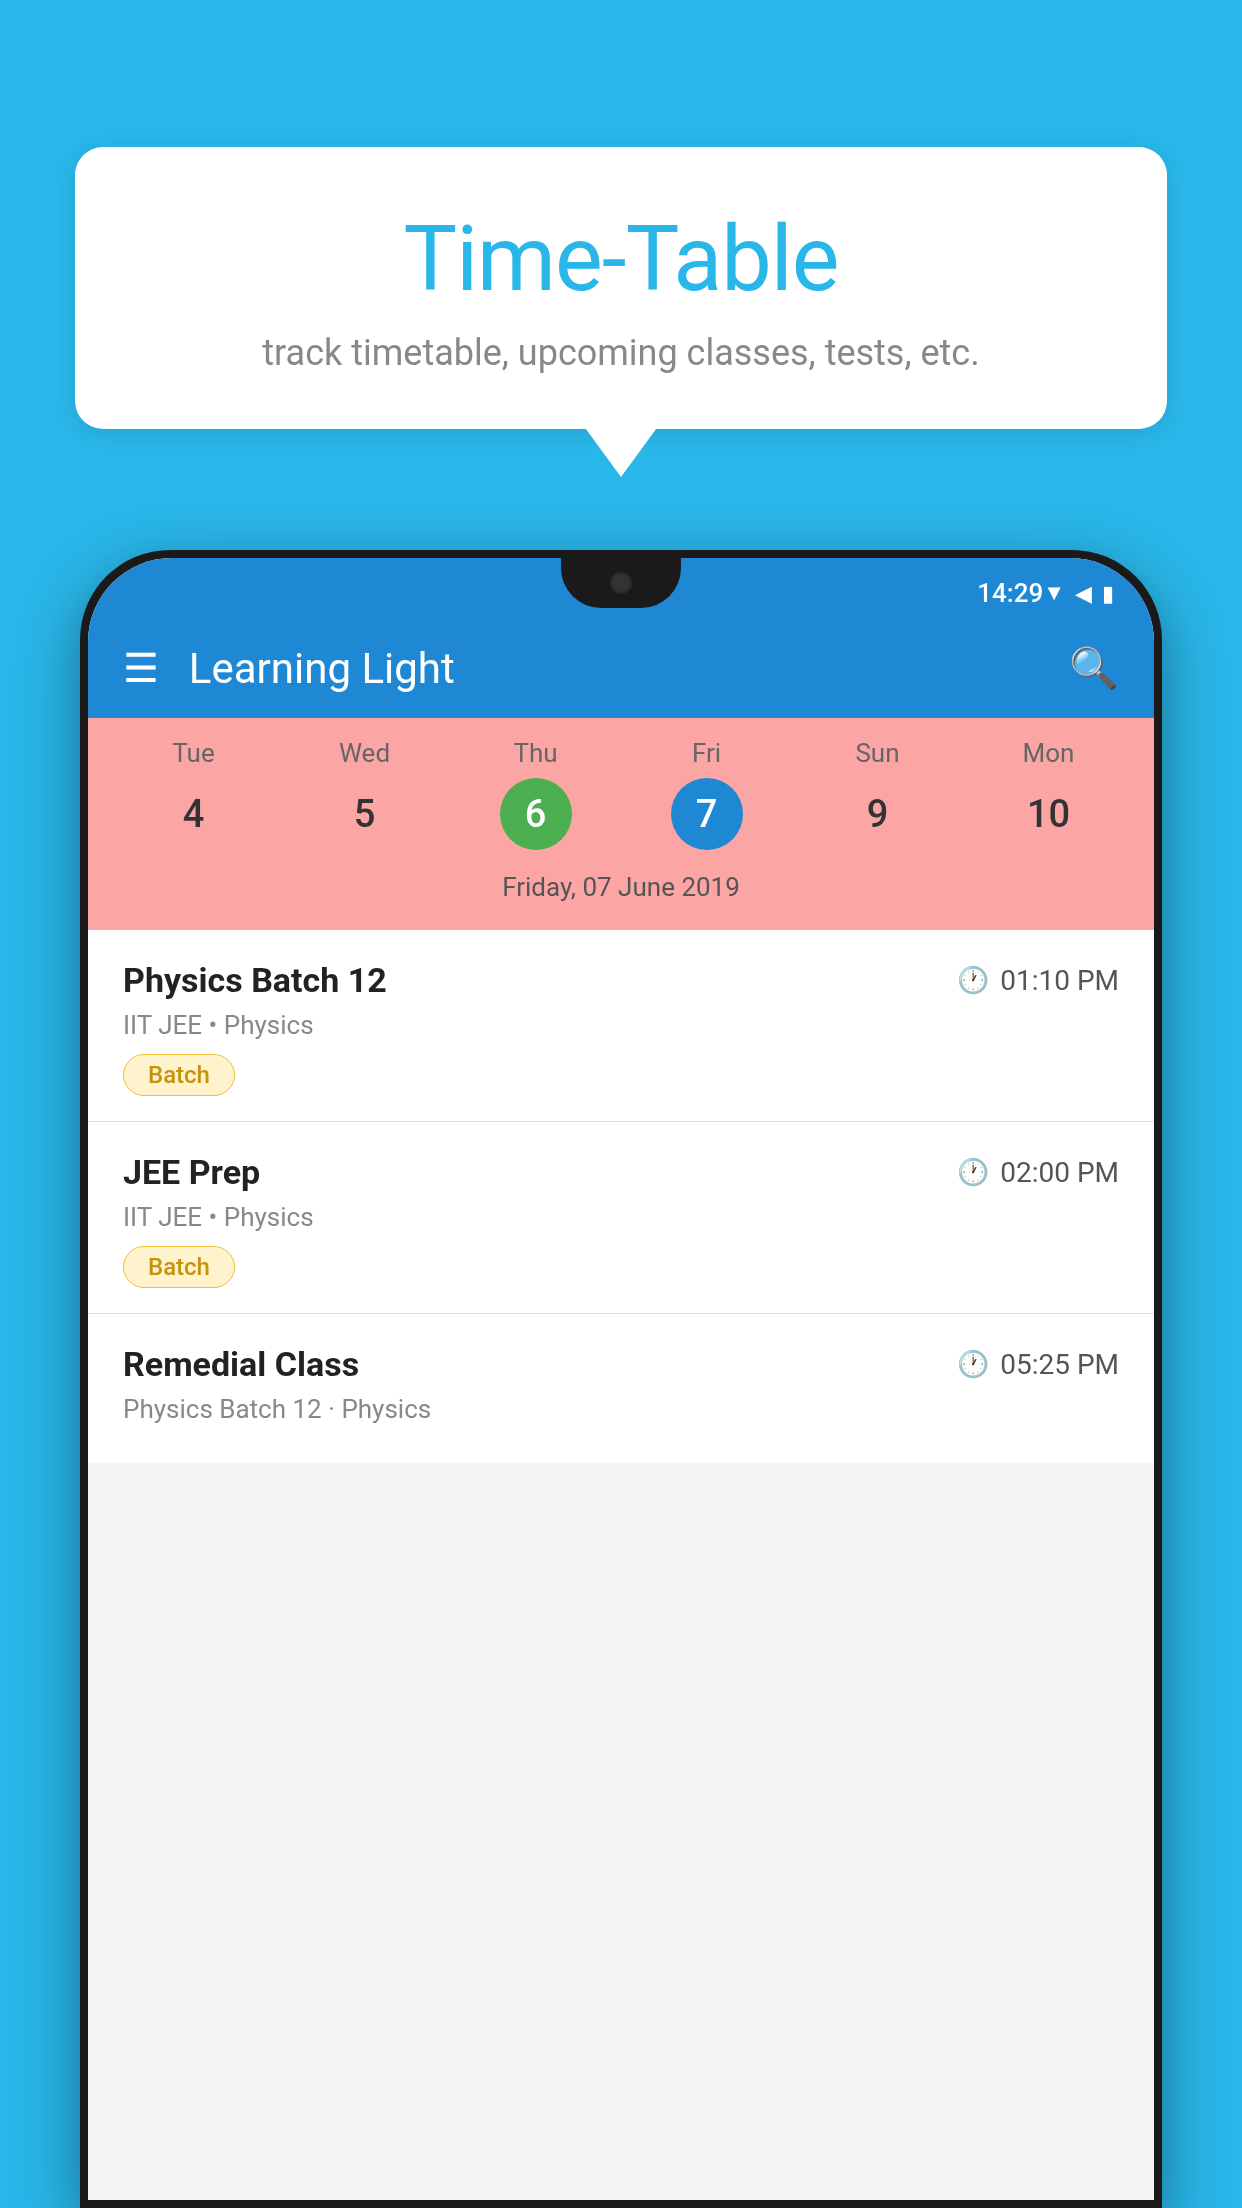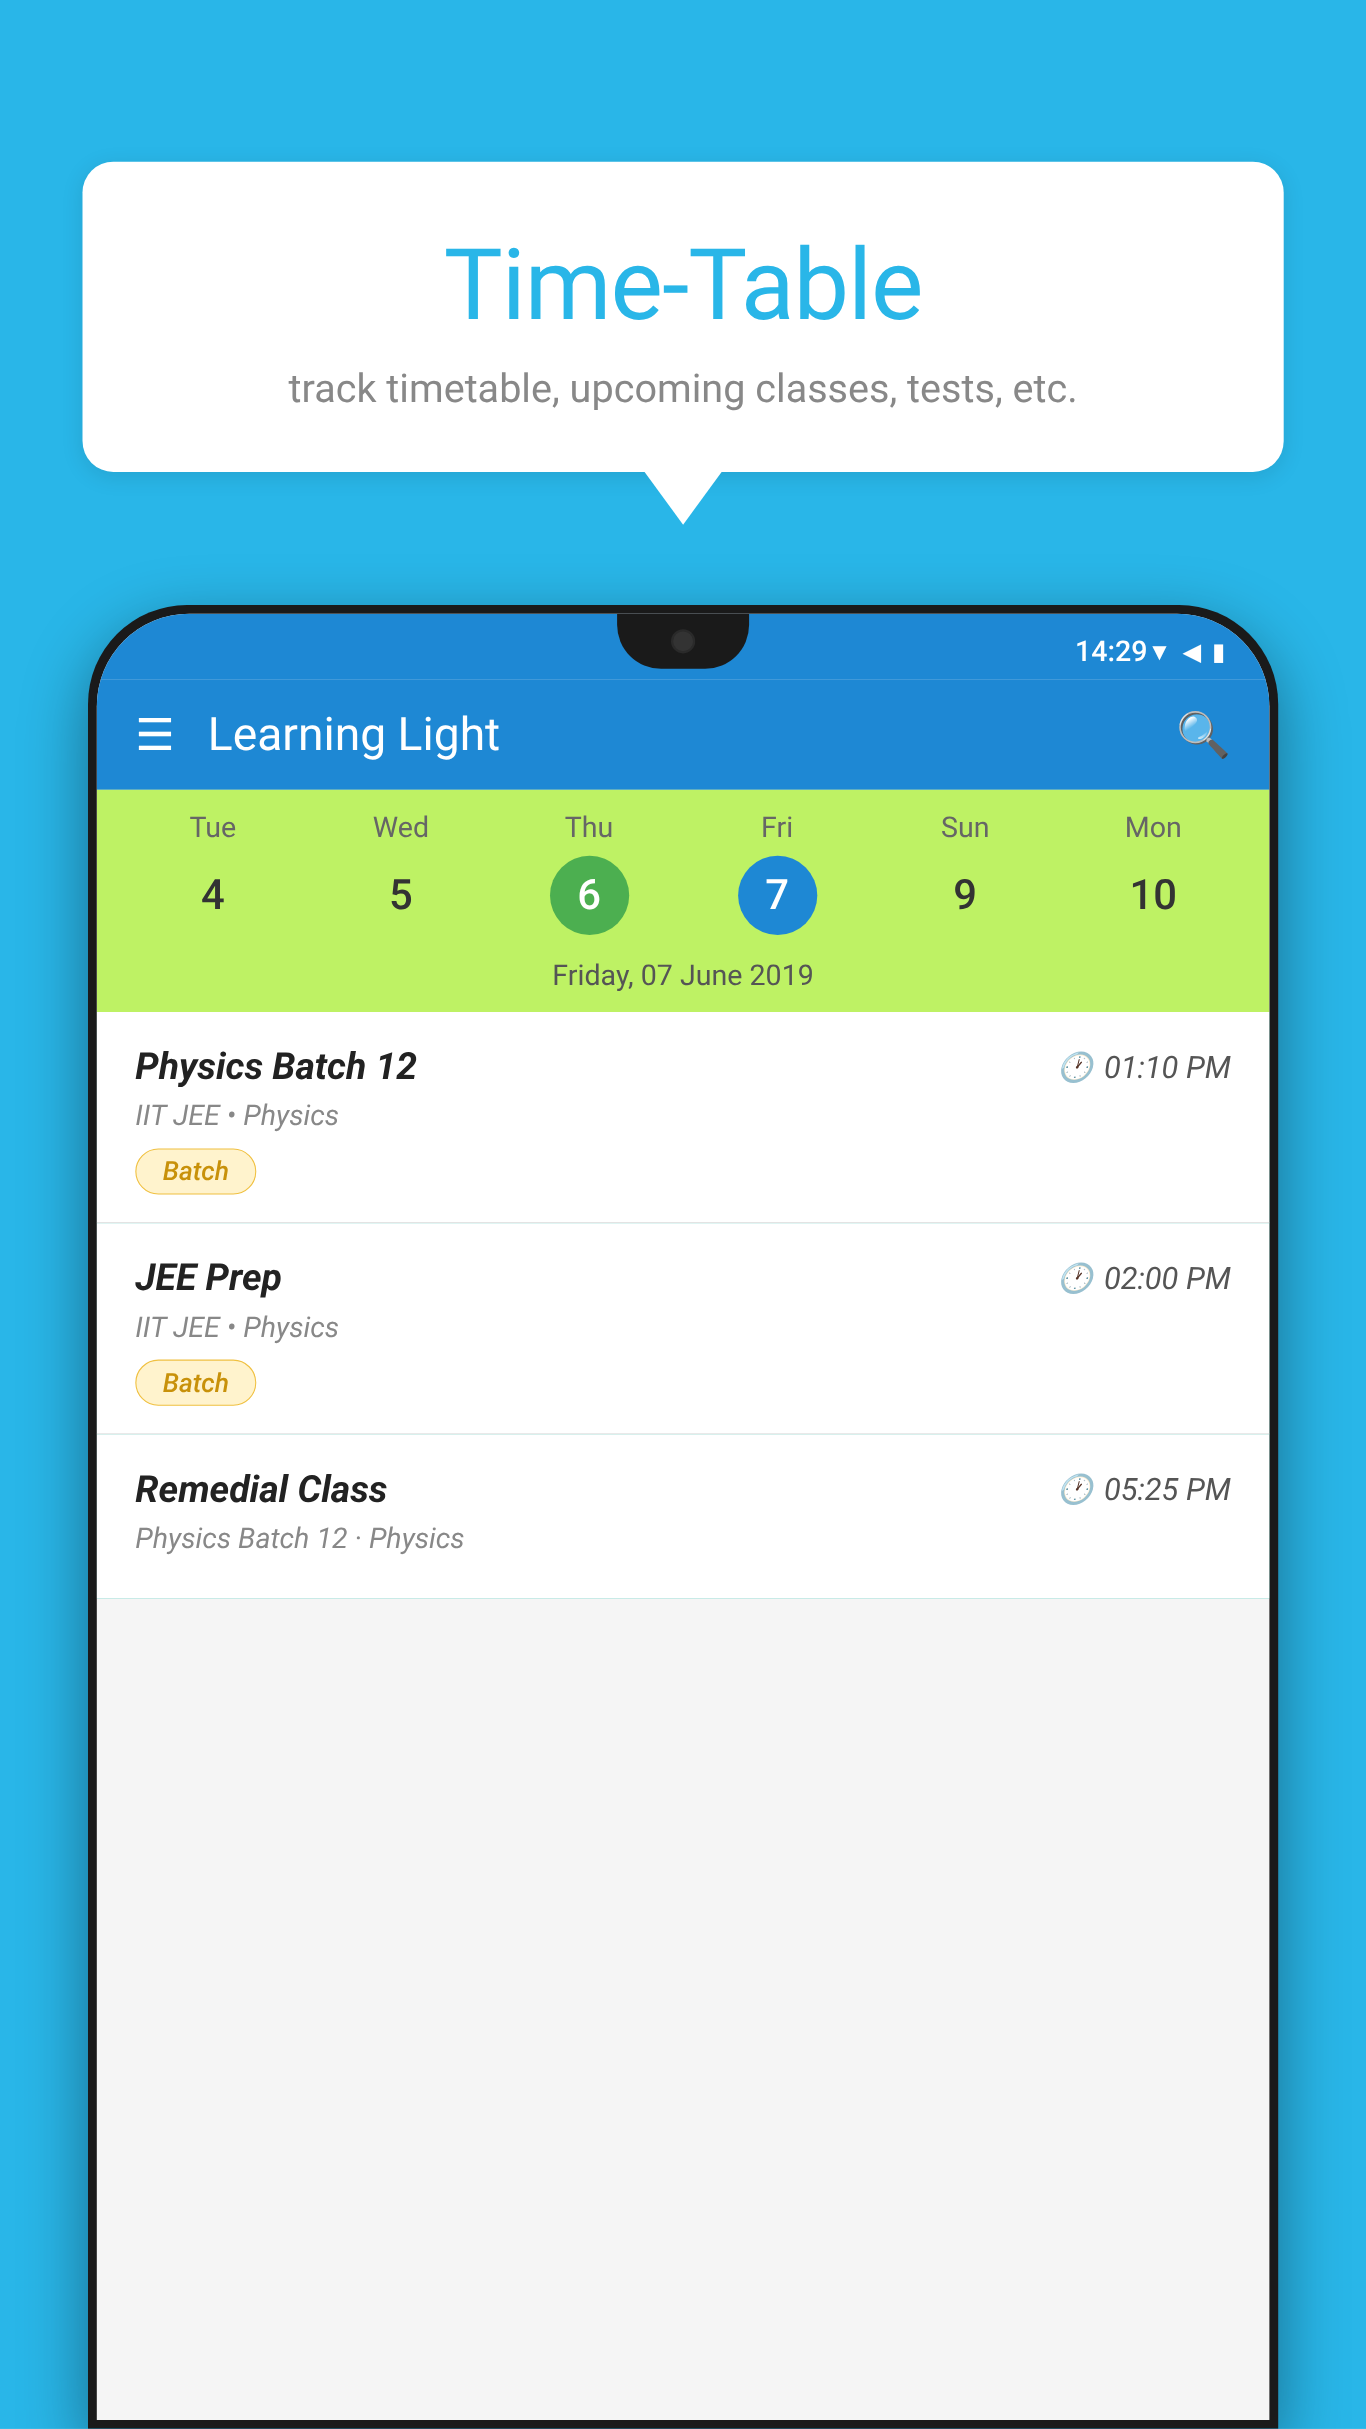--- a/index.html
+++ b/index.html
@@ -147,22 +147,22 @@
       flex: 1;
     }
 
     .search-icon {
       color: white;
       font-size: 40px;
     }
 
     
     .calendar-section {
-      background: #bef264;
-      padding: 20px 0 0;
+      background: #fca5a5;
+      padding: 20px 0 10px;
     }
 
     .day-row {
       display: flex;
       justify-content: space-around;
       padding: 0 20px;
       margin-bottom: 10px;
     }
 
     .day-cell {
@@ -202,23 +202,22 @@
 
     .selected-date {
       text-align: center;
       font-size: 26px;
       color: #555;
       padding: 12px 0 18px;
     }
 
     
     .class-list {
-      background: #14b8a6;
+      background: #bef264;
       flex: 1;
-      font-style: italic;
     }
 
     .class-item {
       background: white;
       padding: 30px 35px 25px;
       border-bottom: 1px solid #e0e0e0;
     }
 
     .class-header {
       display: flex;

